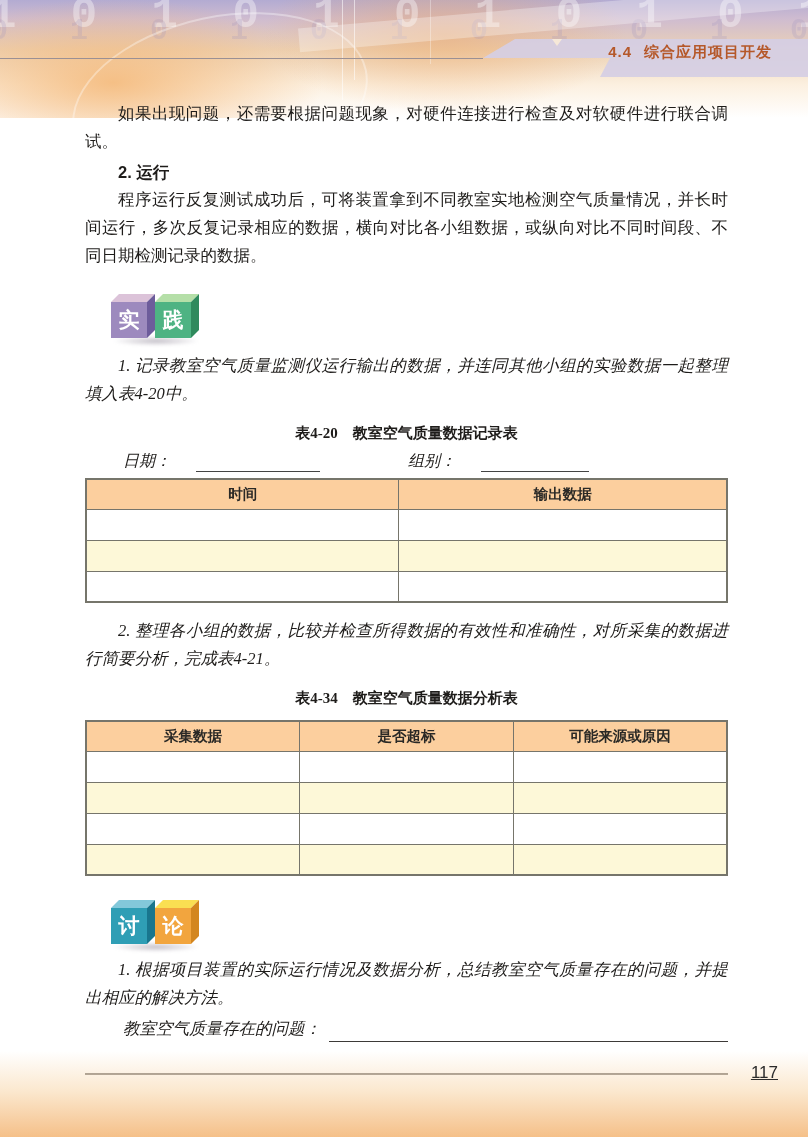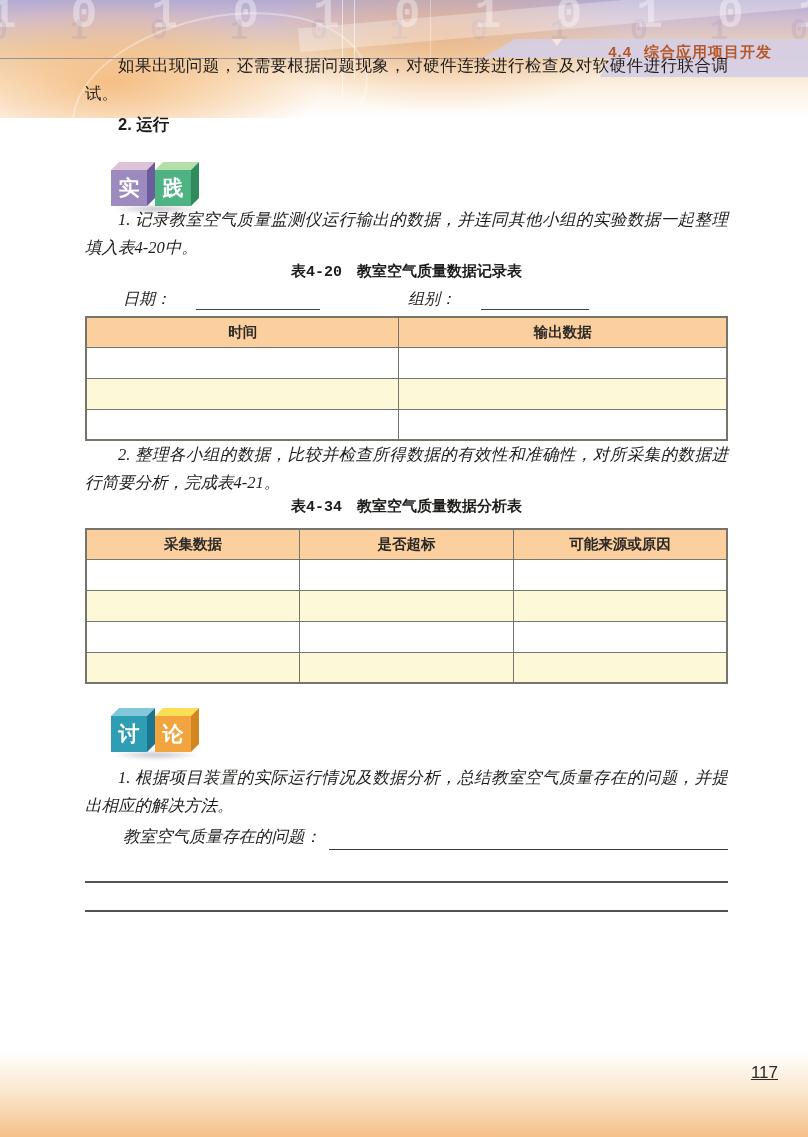--- a/index.html
+++ b/index.html
@@ -48,47 +48,47 @@
     clip-path:polygon(10px 0,100% 0,100% 100%,0 100%);}
   .band-notch{position:absolute;top:39px;right:246px;width:0;height:0;
     border-left:5px solid transparent;border-right:5px solid transparent;
     border-top:7px solid #f6e8d8;}
   .band-title{
     position:absolute;top:43px;right:36px;display:flex;gap:12px;
     font-family:"Liberation Sans","DejaVu Sans",sans-serif;
     font-weight:bold;font-size:15px;color:var(--section-title-text);letter-spacing:1px;
   }
   
-  .content{position:absolute;left:85px;width:643px;top:0;padding-top:52px;}
+  .content{position:absolute;left:85px;width:643px;top:0;padding-top:100px;}
   .para{font-size:16.5px;line-height:28px;text-align:justify;text-indent:2em;}
   .sub-heading{
     font-family:"Liberation Sans","DejaVu Sans",sans-serif;
     font-weight:bold;font-size:16.5px;line-height:28px;margin:2px 0 0 33px;
   }
   .kai{font-style:italic;font-size:16.5px;line-height:28px;text-align:justify;text-indent:2em;}
   .tbl-title{
-    font-family:Liberation Mono, monospace;
-    font-weight:bold;font-size:15px;text-align:center;margin-top:0;
+    font-family:Liberation Serif, serif;
+    font-weight:bold;font-size:15px;text-align:center;margin-top:16px;
   }
   .date-row{display:flex;align-items:flex-end;padding-left:38px;margin-top:8px;
     font-style:italic;font-size:16px;gap:25px;}
   .uline{border-bottom:1.5px solid #444;height:18px;display:inline-block;}
   .uline.u1{width:124px;}
   .uline.u2{width:108px;}
   .date-gap{width:38px;}
   table{width:100%;border-collapse:collapse;table-layout:fixed;
     border:2px solid var(--table-border);margin-top:6px;
     font-family:"Liberation Sans","DejaVu Sans",sans-serif;}
   th,td{border:1.5px solid var(--table-border);}
   th{background:var(--table-header-bg);height:30px;font-size:14.5px;font-weight:bold;
      text-align:center;color:#2a2926;}
   td{height:31px;background:#ffffff;}
   tbody tr:nth-child(even) td{background:var(--table-row-alt-bg);}
   .t20 th:first-child{width:48.8%;margin-top:15px;}
-  .mt14{}
+  .mt14{margin-top:14px;}
   .badge{display:flex;gap:8px;position:relative;margin:32px 0 0 26px;width:max-content;}
   .badge .shadow{position:absolute;left:2px;right:-8px;bottom:-8px;height:10px;
     background:radial-gradient(ellipse at 50% 50%, rgba(110,100,120,.40), rgba(110,100,120,0) 72%);
     filter:blur(1.5px);}
   .cube{position:relative;width:36px;height:36px;}
   .cube .face{position:absolute;inset:0;display:flex;align-items:center;justify-content:center;
     font-family:"Liberation Sans","DejaVu Sans",sans-serif;
     font-weight:bold;font-size:21px;color:#ffffff;z-index:2;}
   .cube .top{position:absolute;left:0;top:-8px;width:100%;height:8px;
     transform:skewX(-45deg);transform-origin:0 100%;z-index:1;}
@@ -138,20 +138,21 @@
     <div class="band-title">
       <span>4.4</span>
       <span>综合应用项目开发</span>
     </div>
   </div>
 
   <div class="content">
 
     <p class="para">如果出现问题，还需要根据问题现象，对硬件连接进行检查及对软硬件进行联合调试。</p>
     <div class="sub-heading">2. 运行</div>
+    <p class="para">程序运行反复测试成功后，可将装置拿到不同教室实地检测空气质量情况，并长时间运行，多次反复记录相应的数据，横向对比各小组数据，或纵向对比不同时间段、不同日期检测记录的数据。</p>
 
     <div class="badge">
       <div class="shadow"></div>
       <div class="cube purple">
         <div class="top"></div>
         <div class="side"></div>
         <div class="face">实</div>
       </div>
       <div class="cube green">
         <div class="top"></div>

